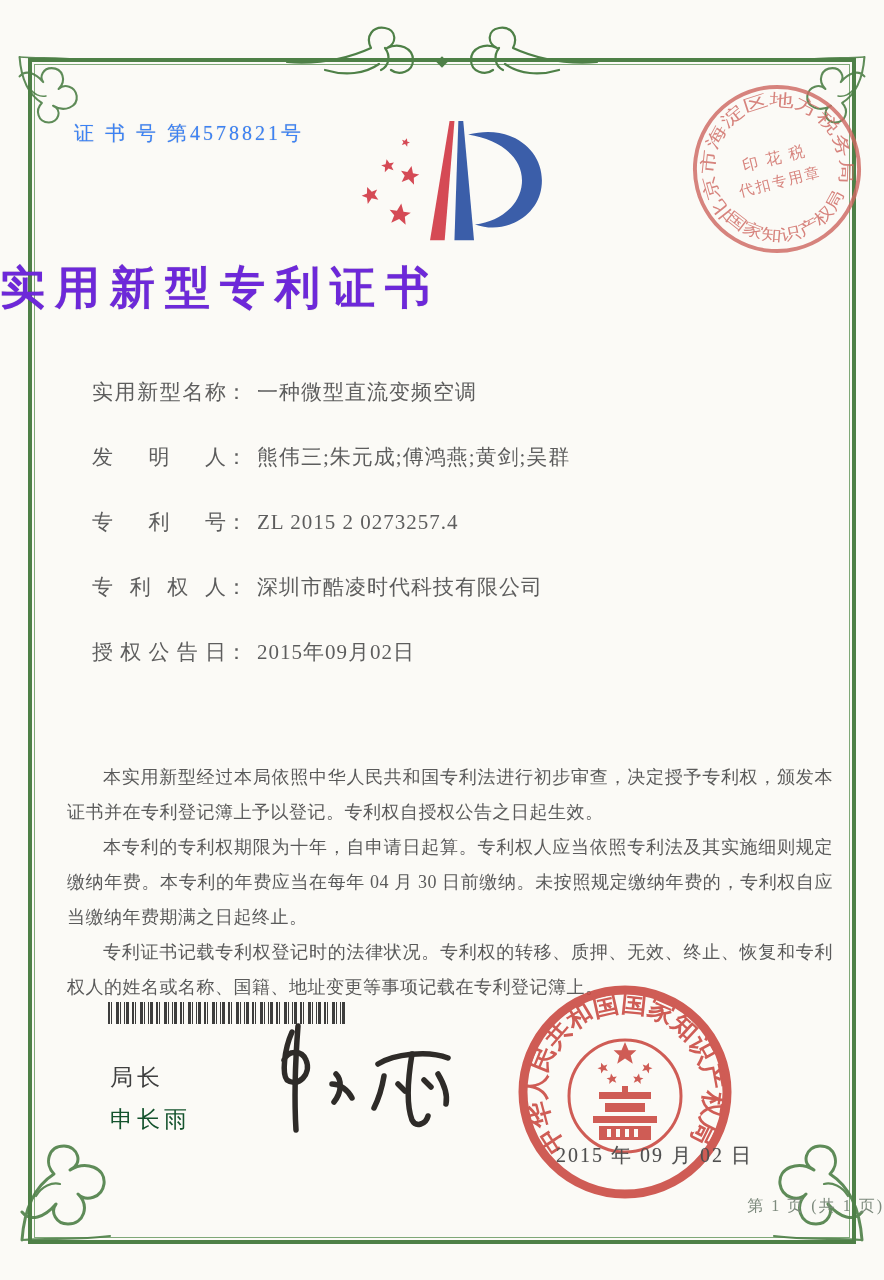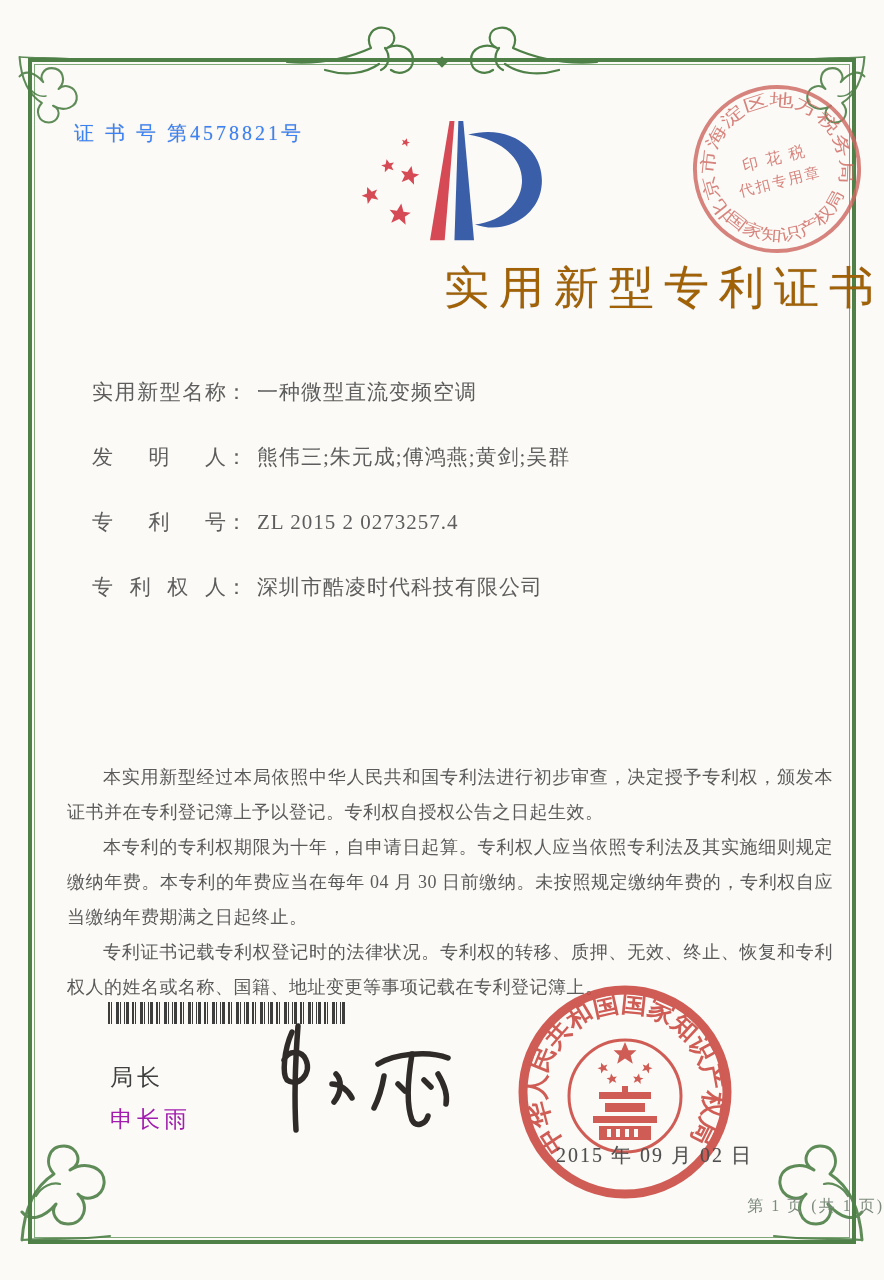--- a/index.html
+++ b/index.html
@@ -33,22 +33,22 @@
   .green-stroke.thin{stroke-width:2.2;}
   .flourish{position:absolute;width:112px;height:112px;opacity:.9;}
   .flourish.small{width:78px;height:78px;}
   
   .cert-no{
     position:absolute;left:74px;top:120px;
     font-size:20px;letter-spacing:3px;color:#3b82f6;
     text-shadow:0 0 1px rgba(90,90,90,.35);
   }
   .title{
-    position:absolute;left:0;width:884px;top:258px;text-align:right;
-    font-size:45px;font-weight:400;letter-spacing:10px;color:#a16207;
+    position:absolute;left:0;width:884px;top:258px;text-align:left;
+    font-size:45px;font-weight:700;letter-spacing:10px;color:#6d28d9;
     text-shadow:0 0 1px rgba(0,0,0,.25);
   }
   
   .fields{
     position:absolute;left:92px;top:378px;width:700px;
     display:flex;flex-direction:column;gap:37px;
     font-size:21px;color:#5d5d5d;
   }
   .frow{white-space:nowrap;}
   .flabel{
@@ -70,21 +70,21 @@
       #1c1c1c 0 2px, transparent 2px 3px,
       #1c1c1c 3px 4px, transparent 4px 8px,
       #1c1c1c 8px 11px, transparent 11px 12px,
       #1c1c1c 12px 13px, transparent 13px 16px,
       #1c1c1c 16px 17px, transparent 17px 18px,
       #1c1c1c 18px 21px, transparent 21px 24px);
     opacity:.85;
   }
   
   .director-title{position:absolute;left:110px;top:1062px;font-size:23px;color:#3f3f3f;letter-spacing:4px;}
-  .director-name{position:absolute;left:110px;top:1104px;font-size:23px;color:#a21caf;letter-spacing:4px;}
+  .director-name{position:absolute;left:110px;top:1104px;font-size:23px;color:#14532d;letter-spacing:4px;}
   .sig{position:absolute;left:232px;top:1022px;width:240px;height:120px;}
   .sig path{stroke:#2e2b28;stroke-width:5.5;fill:none;stroke-linecap:round;stroke-linejoin:round;}
   
   .main-seal{position:absolute;left:515px;top:982px;width:220px;height:220px;opacity:.88;}
   .seal-text{fill:var(--seal-red);font-family:"Liberation Serif","DejaVu Serif",serif;}
   .seal-red-stroke{stroke:var(--seal-red);fill:none;}
   .seal-date{
     position:absolute;left:556px;top:1142px;font-size:20px;color:#4f4f4f;
     letter-spacing:2px;text-shadow:0 0 1px rgba(80,80,80,.3);
   }
@@ -162,20 +162,23 @@
     <span class="flabel">实用新型名称</span><span class="fcolon">：</span><span class="fvalue">一种微型直流变频空调</span>
   </div>
   <div class="frow">
     <span class="flabel">发明人</span><span class="fcolon">：</span><span class="fvalue">熊伟三;朱元成;傅鸿燕;黄剑;吴群</span>
   </div>
   <div class="frow">
     <span class="flabel">专利号</span><span class="fcolon">：</span><span class="fvalue">ZL 2015 2 0273257.4</span>
   </div>
   <div class="frow">
     <span class="flabel">专利权人</span><span class="fcolon">：</span><span class="fvalue">深圳市酷凌时代科技有限公司</span>
+  </div>
+  <div class="frow">
+    <span class="flabel">授权公告日</span><span class="fcolon">：</span><span class="fvalue">2015年09月02日</span>
   </div>
 </div>
 
 <div class="paras">
   <p>本实用新型经过本局依照中华人民共和国专利法进行初步审查，决定授予专利权，颁发本证书并在专利登记簿上予以登记。专利权自授权公告之日起生效。</p>
   <p>本专利的专利权期限为十年，自申请日起算。专利权人应当依照专利法及其实施细则规定缴纳年费。本专利的年费应当在每年 04 月 30 日前缴纳。未按照规定缴纳年费的，专利权自应当缴纳年费期满之日起终止。</p>
   <p>专利证书记载专利权登记时的法律状况。专利权的转移、质押、无效、终止、恢复和专利权人的姓名或名称、国籍、地址变更等事项记载在专利登记簿上。</p>
 </div>
 
 <div class="barcode"></div>

